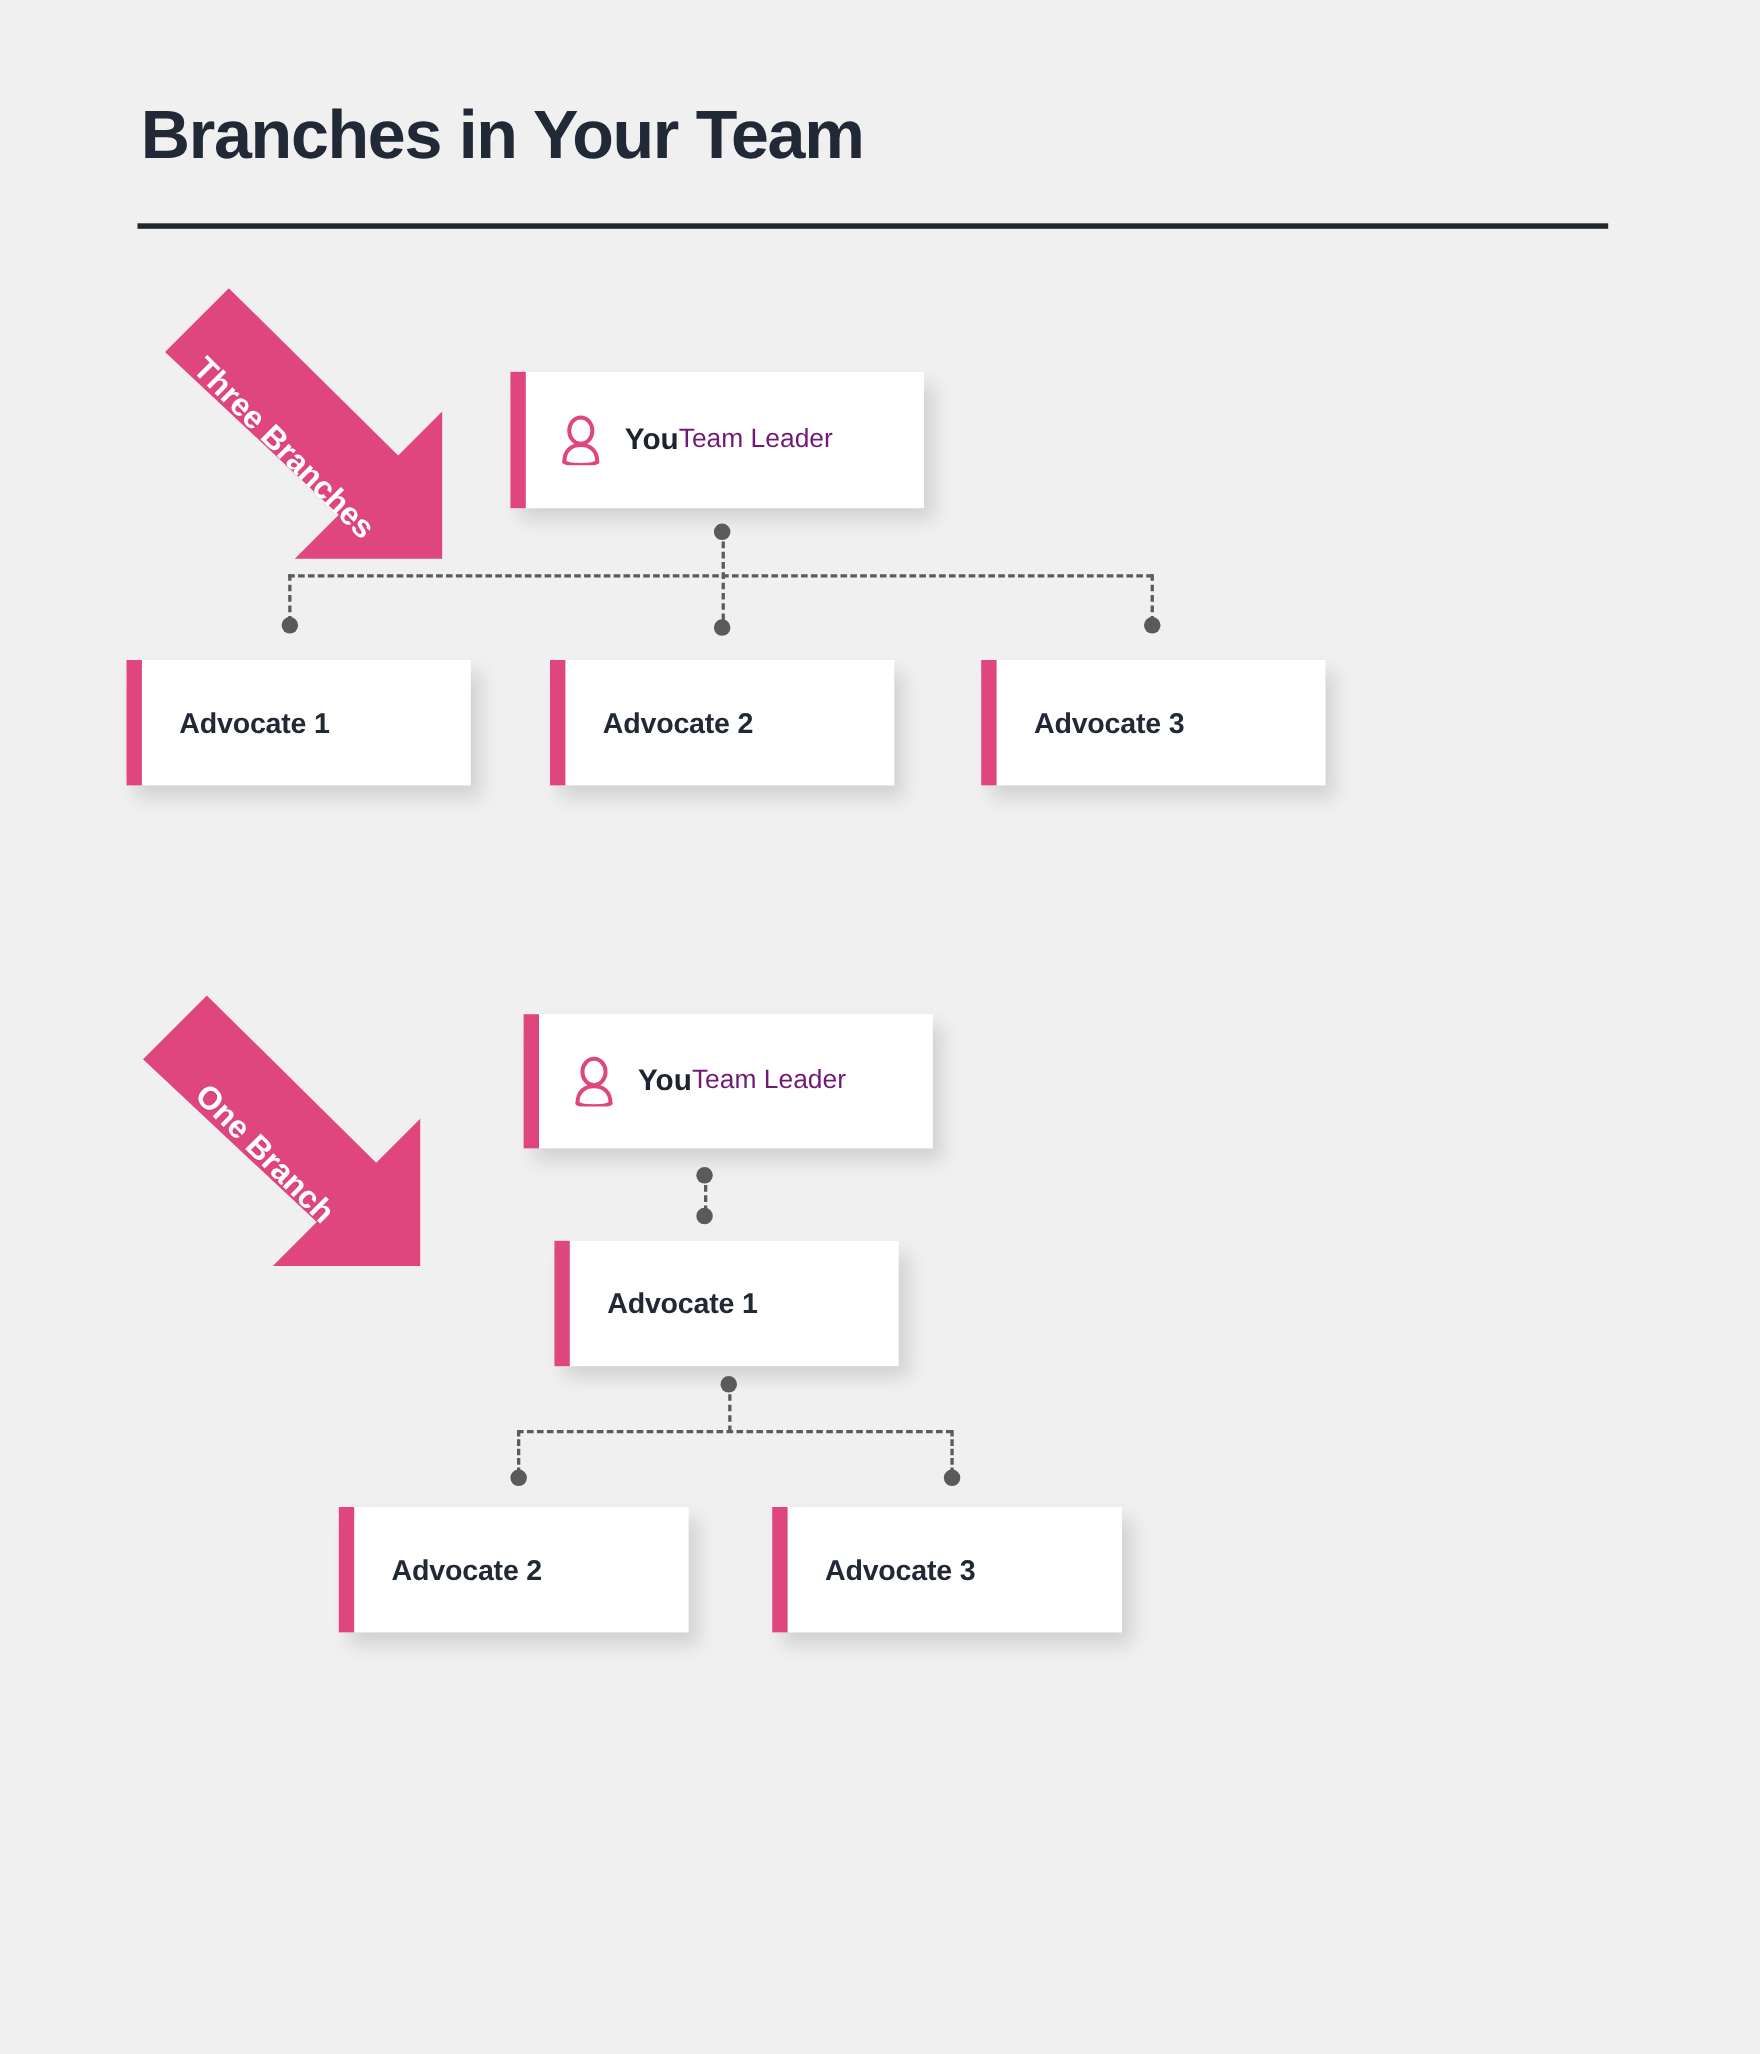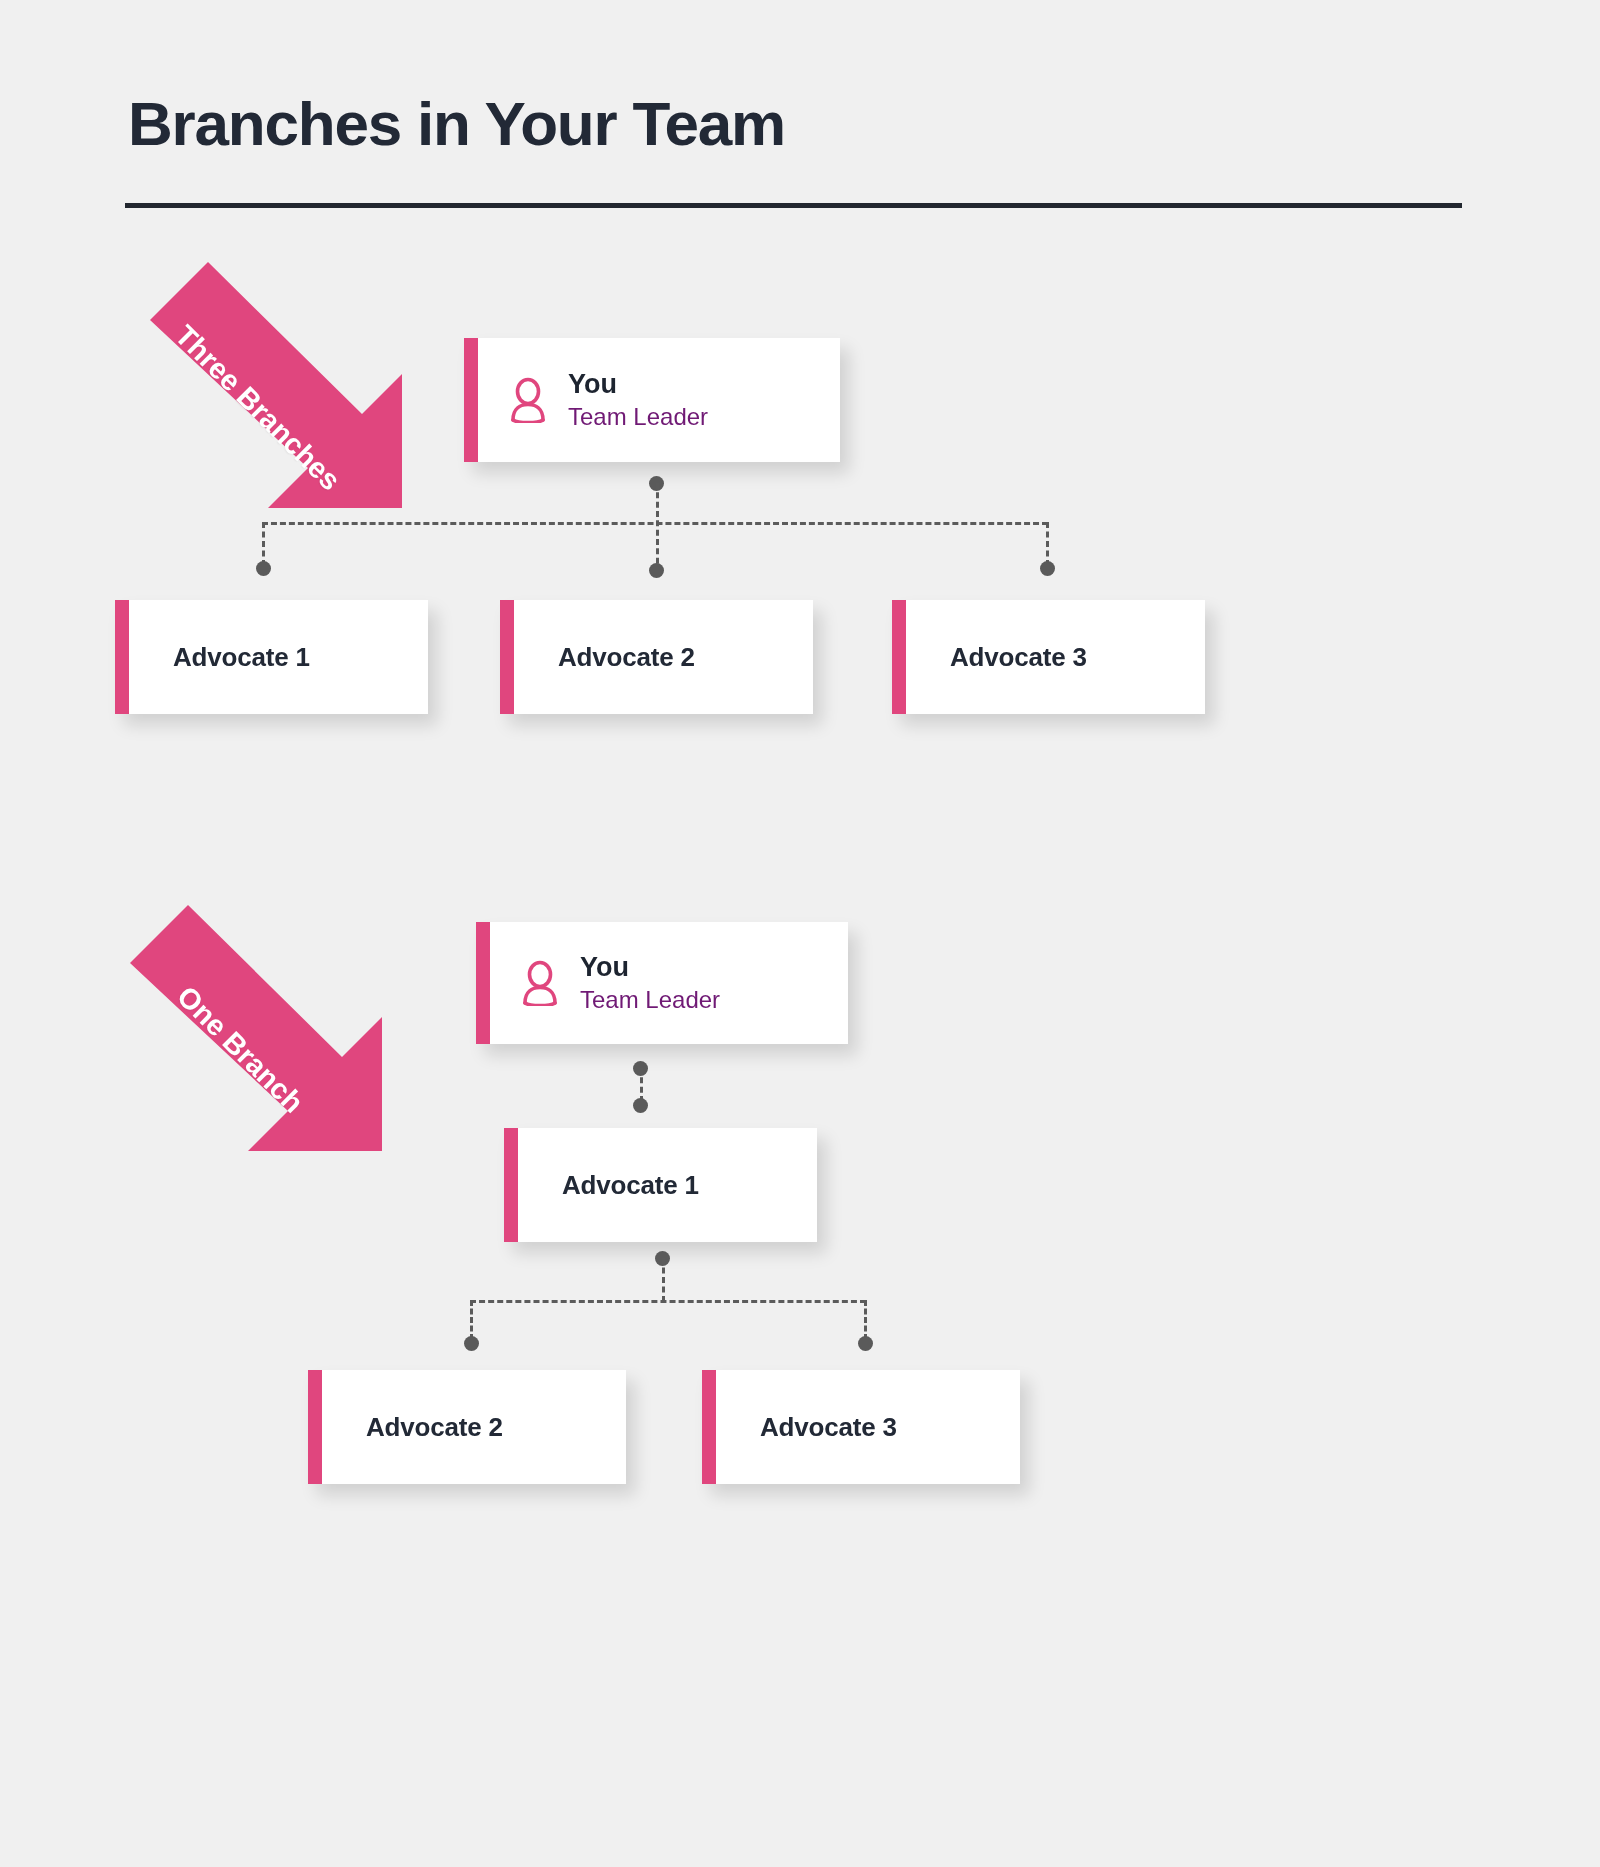--- a/index.html
+++ b/index.html
@@ -35,31 +35,31 @@
   }
   .card .bar{
     width:14px;height:100%;
     background:#e0467e;
     flex:0 0 14px;
   }
   .card .body{
     flex:1 1 auto;
     display:flex;align-items:center;
     height:100%;
-    padding-left:44px;
+    padding-left:34px;
     box-sizing:border-box;
   }
   .card .label{
     font-size:26px;font-weight:bold;color:#222936;
     letter-spacing:-0.2px;
   }
 
   
   .leader .body{padding-left:28px;}
-  .leader .texts{display:flex;flex-direction:column;justify-content:center;margin-left:18px;}
+  .leader .texts{display:flex;flex-direction:row;justify-content:center;margin-left:18px;}
   .leader .name{font-size:27px;font-weight:bold;color:#1d2430;line-height:1.25;}
   .leader .role{font-size:24px;font-weight:normal;color:#701a75;line-height:1.3;}
   .person-icon{width:44px;height:46px;flex:0 0 44px;}
 
   
   .vline{position:absolute;border-left:3px dashed #5b5b5b;}
   .hline{position:absolute;border-top:3px dashed #5b5b5b;}
   .dot{position:absolute;width:15px;height:15px;border-radius:50%;background:#5a5a5a;}
 
   

